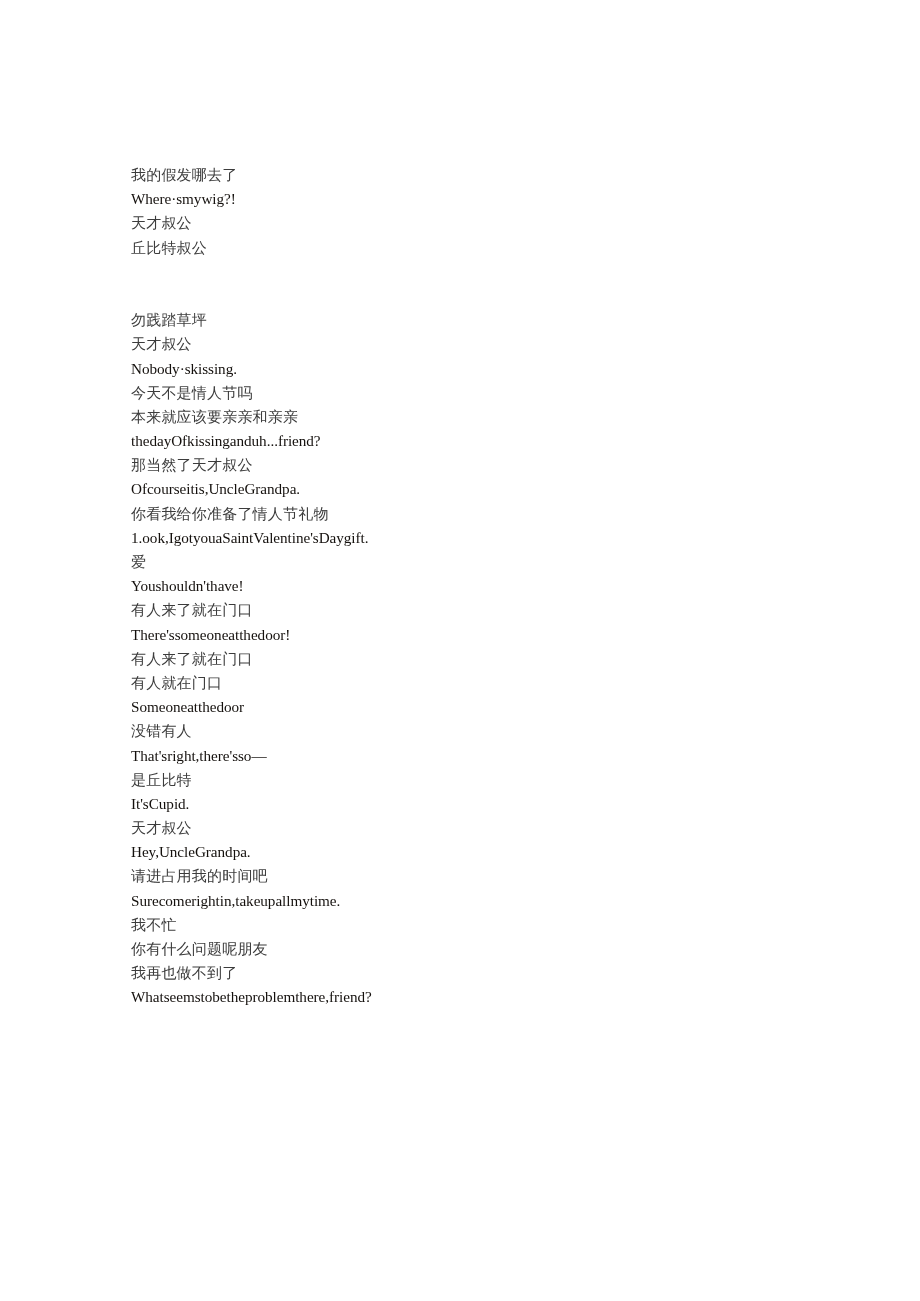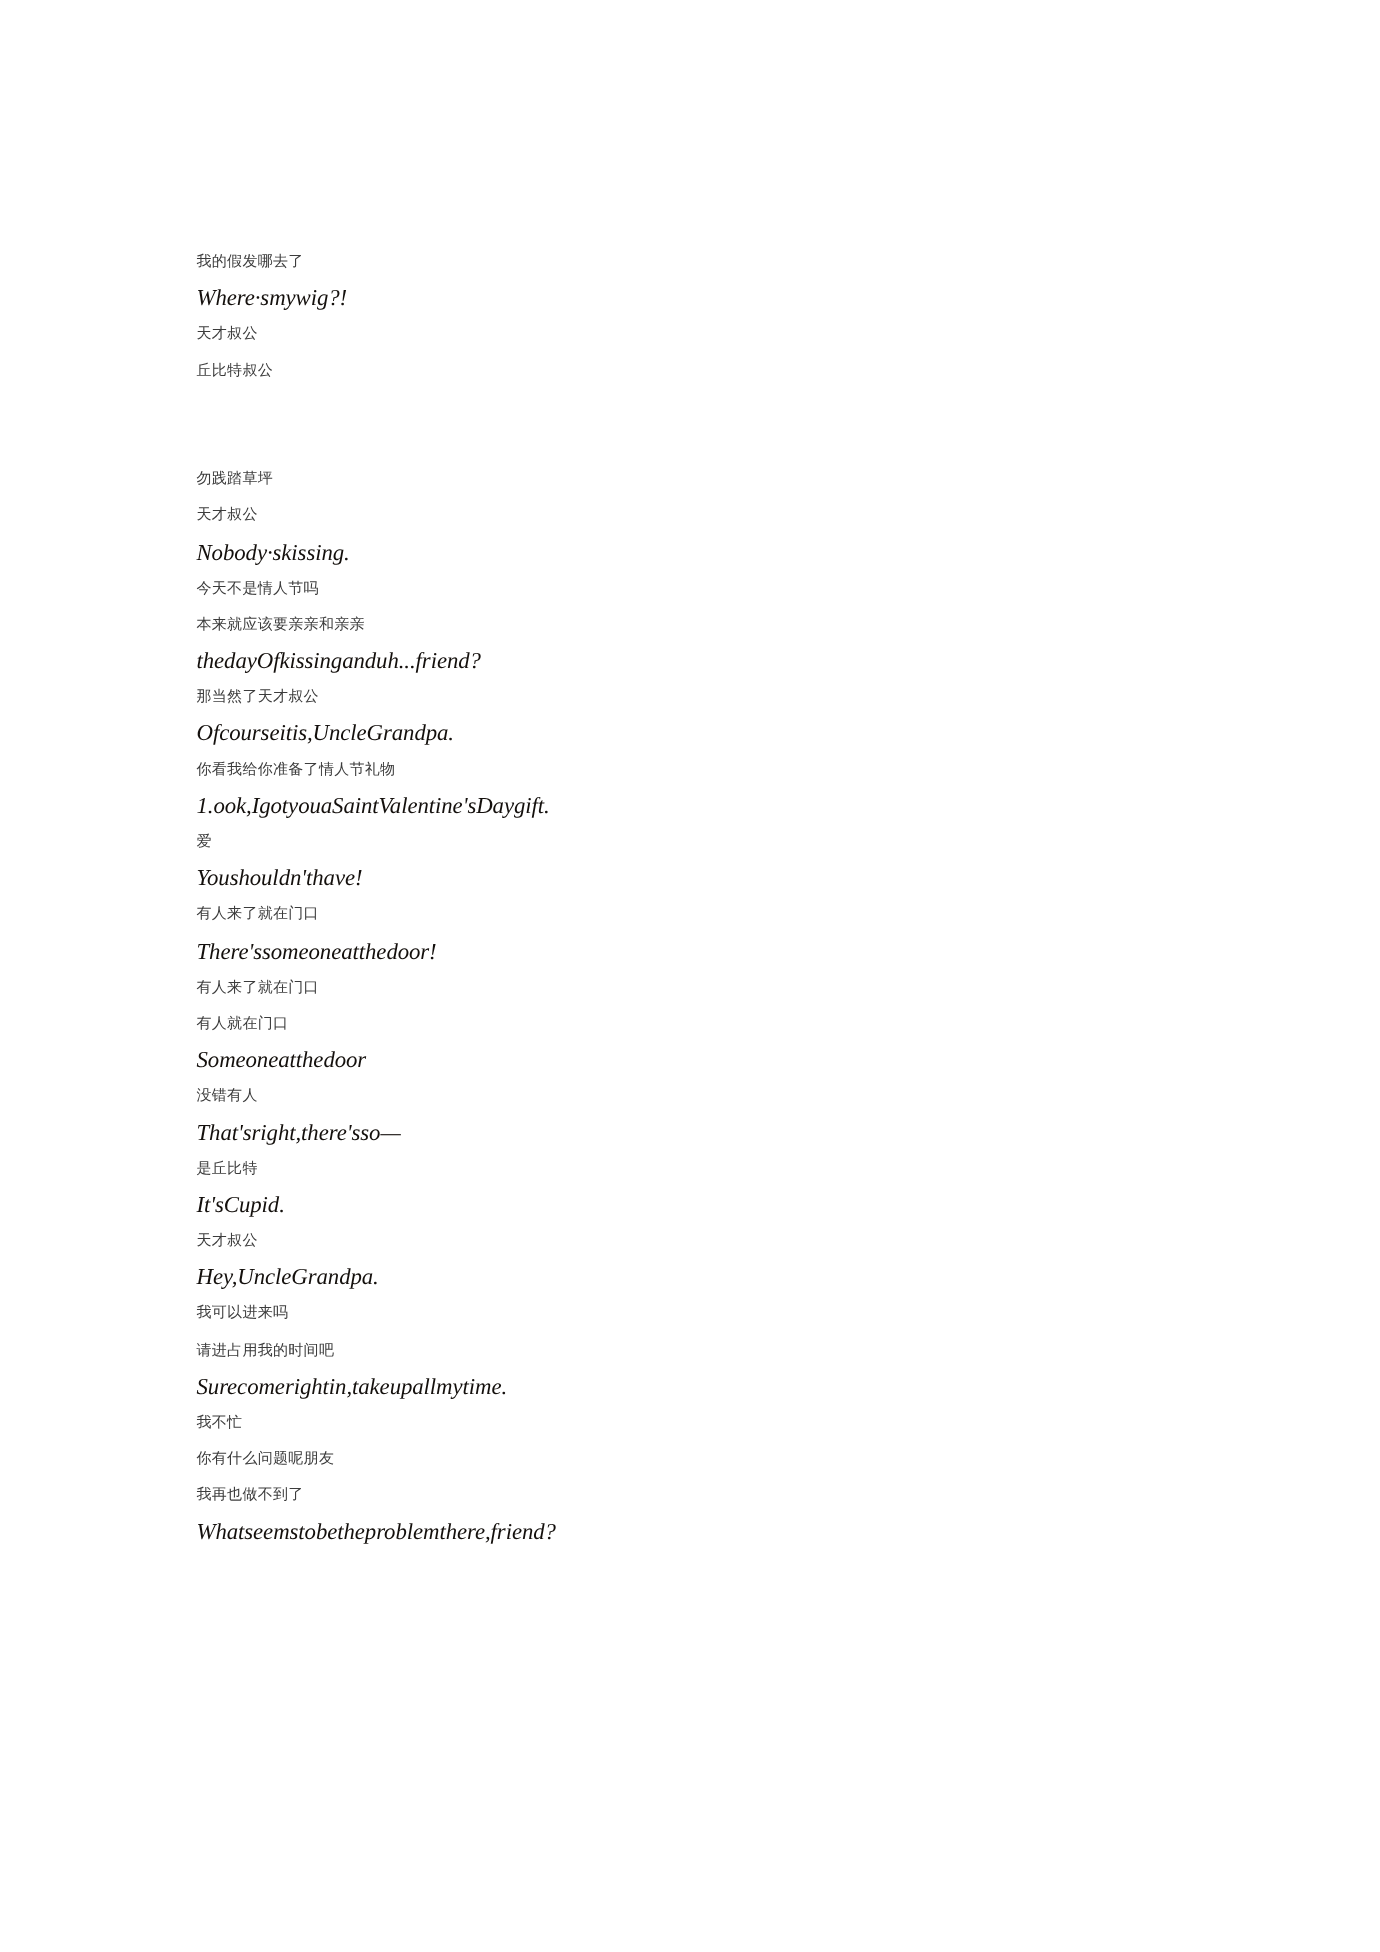--- a/index.html
+++ b/index.html
@@ -28,31 +28,30 @@
     height: 24.2px;
     line-height: 24.2px;
     white-space: pre;
     font-size: 14.6px;
   }
 
   
   .line.zh {
     color: #3c3c3c;
     font-family: "DejaVu Sans", "Liberation Sans", sans-serif;
-    font-size: 10px;
+    font-size: 15px;
     letter-spacing: 0.2px;
   }
 
   
   .line.en {
     color: #14100d;
     font-family: "Liberation Serif", "DejaVu Serif", serif;
     font-size: 15.2px;
     letter-spacing: -0.05px;
-    font-style: italic;
   }
 
   
   .line.blank {
     height: 24.2px;
   }
 
   .sup {
     font-size: 0.66em;
     vertical-align: super;
@@ -88,21 +87,20 @@
       <div class="line en">There'ssomeoneatthedoor!</div>
       <div class="line zh">有人来了就在门口</div>
       <div class="line zh">有人就在门口</div>
       <div class="line en">Someoneatthedoor</div>
       <div class="line zh">没错有人</div>
       <div class="line en">That'sright,there'sso—</div>
       <div class="line zh">是丘比特</div>
       <div class="line en">It'sCupid.</div>
       <div class="line zh">天才叔公</div>
       <div class="line en">Hey,UncleGrandpa.</div>
-      <div class="line zh">我可以进来吗</div>
       <div class="line zh">请进占用我的时间吧</div>
       <div class="line en">Surecomerightin,takeupallmytime.</div>
       <div class="line zh">我不忙</div>
       <div class="line zh">你有什么问题呢朋友</div>
       <div class="line zh">我再也做不到了</div>
       <div class="line en">Whatseemstobetheproblemthere,friend?</div>
     </div>
   </div>
 
 </body></html>

